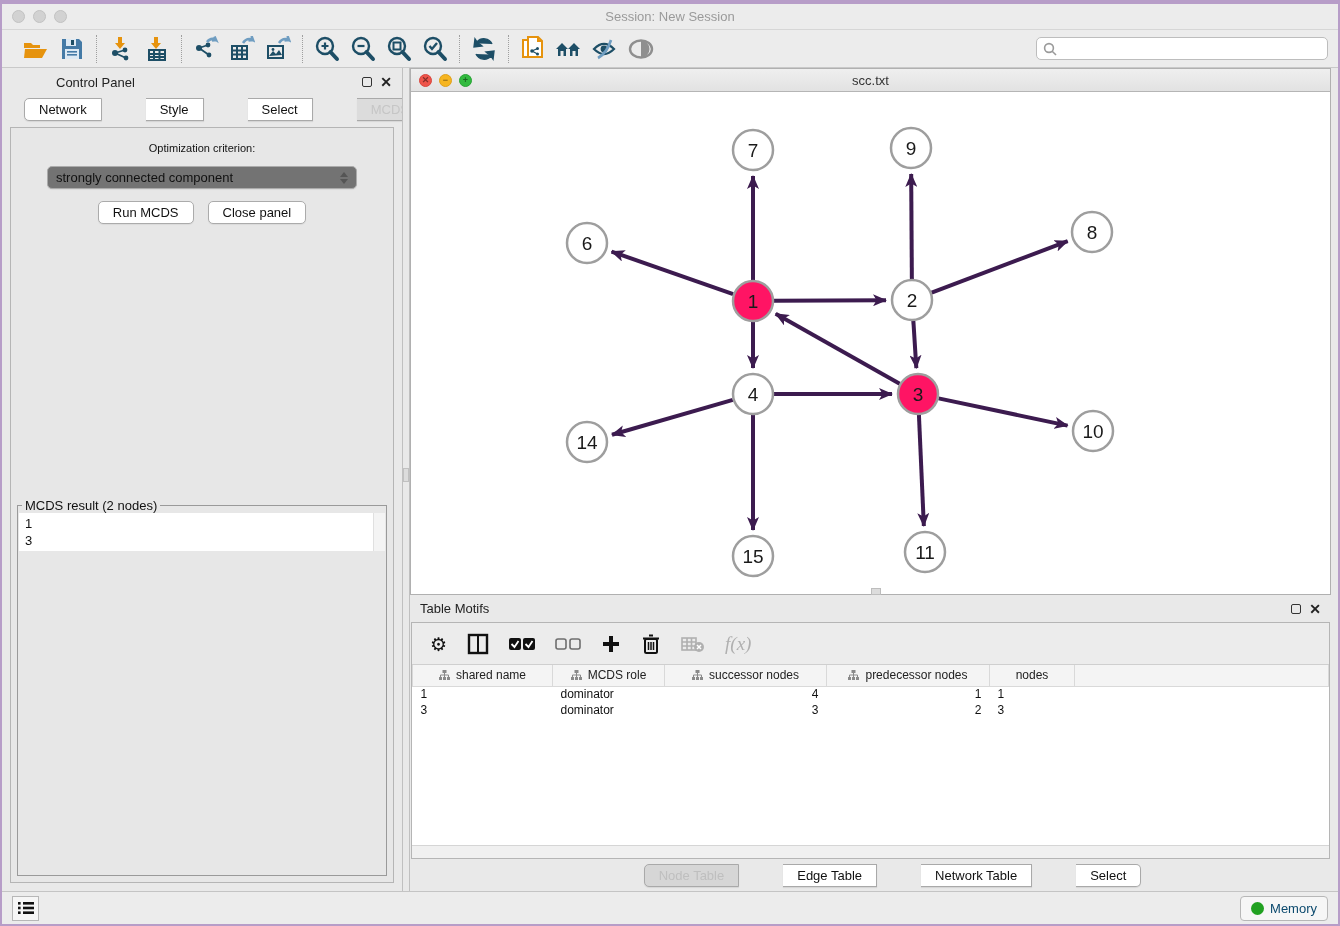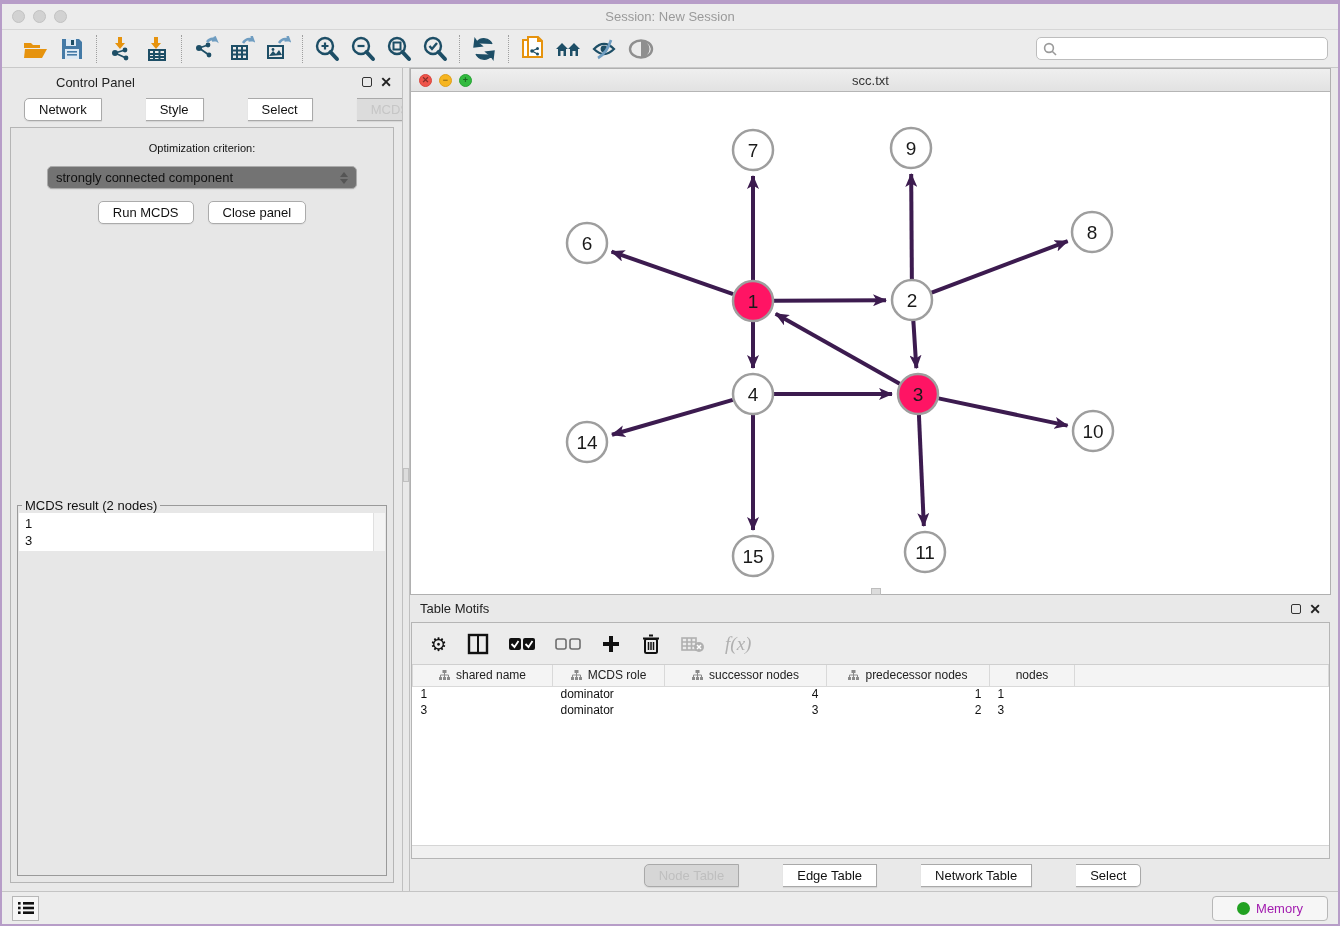--- a/index.html
+++ b/index.html
@@ -89,21 +89,21 @@
   .tbl td { font-size:12px; color:#111; height:16px; padding:0 8px; }
   .tbl td.r { text-align:right; }
   .tbl-fill { flex:1; background:#fff; }
   .hscroll { height:13px; background:#f0f0f0; border-top:1px solid #d5d5d5; flex:0 0 auto;}
   .tp-tabs { height:32px; display:flex; justify-content:center; align-items:center; flex:0 0 auto; }
   .tp-tabs .tab.active { background:#d6d6d6; color:#bfbfbf; }
 
   
   .statusbar { height:33px; background:#ececec; border-top:1px solid #c4c4c4; display:flex; align-items:center; padding:0 10px; flex:0 0 auto; }
   .sq-btn { width:27px; height:25px; background:#f6f6f6; border:1px solid #b7b7b7; display:flex; align-items:center; justify-content:center; cursor:pointer; }
-  .memory-btn { margin-left:auto; height:25px; background:#f6f6f6; border:1px solid #b7b7b7; border-radius:4px; display:flex; align-items:center; gap:6px; padding:0 24px; font-size:13px; color:#a21caf; cursor:pointer; }
+  .memory-btn { margin-left:auto; height:25px; background:#f6f6f6; border:1px solid #b7b7b7; border-radius:4px; display:flex; align-items:center; gap:6px; padding:0 10px; font-size:13px; color:#0c4a6e; cursor:pointer; }
   .memdot { width:13px; height:13px; border-radius:50%; background:#21a121; }
 </style>
 </head>
 <body>
 
 <div class="frame">
 <div class="window">
 
   <div class="titlebar">
     <div class="traffic">

